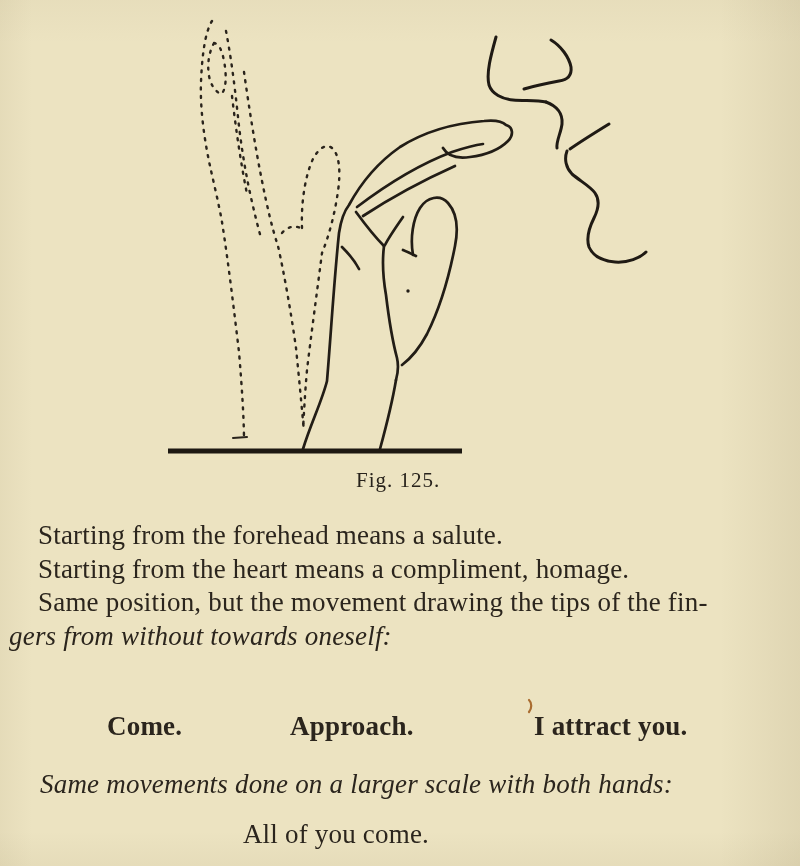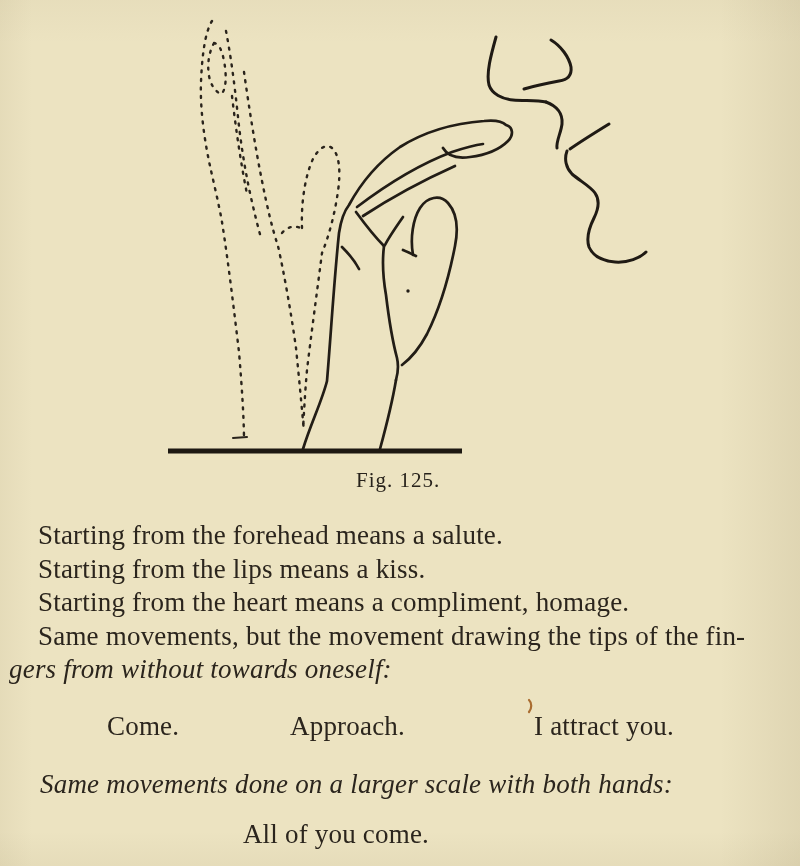--- a/index.html
+++ b/index.html
@@ -88,21 +88,21 @@
   .body-text .line.flush { text-indent: 0; font-style: italic; }
   .gesture-row {
     position: absolute;
     left: 0;
     top: 711px;
     width: 800px;
     height: 36px;
     font-size: 27px;
     letter-spacing: 0.2px;
   }
-  .gesture-row span { position: absolute; white-space: nowrap; }
+  .gesture-row span { position: absolute; white-space: nowrap; font-weight: bold; }
   .gesture-come    { left: 107px; }
   .gesture-approach{ left: 290px; text-align: center; }
   .gesture-attract { left: 534px; }
   .both-hands-line {
     position: absolute;
     left: 40px;
     top: 769px;
     font-size: 27px;
     letter-spacing: 0.2px;
     white-space: nowrap;
@@ -164,23 +164,22 @@
 
   <g>
     <path class="stroke-speck" d="M 529,700 C 532,703 532,708 529,712"></path>
   </g>
 </svg>
 
 <div class="caption">Fig. 125.</div>
 
 <div class="body-text">
   <div class="line">Starting from the forehead means a salute.</div>
-  <div class="line">Starting from the lips means a kiss.</div>
   <div class="line">Starting from the heart means a compliment, homage.</div>
-  <div class="line">Same movements, but the movement drawing the tips of the fin-</div>
+  <div class="line">Same position, but the movement drawing the tips of the fin-</div>
   <div class="line flush">gers from without towards oneself:</div>
 </div>
 
 <div class="gesture-row">
   <span class="gesture-come">Come.</span>
   <span class="gesture-approach">Approach.</span>
   <span class="gesture-attract">I attract you.</span>
 </div>
 
 <div class="both-hands-line">Same movements done on a larger scale with both hands:</div>

